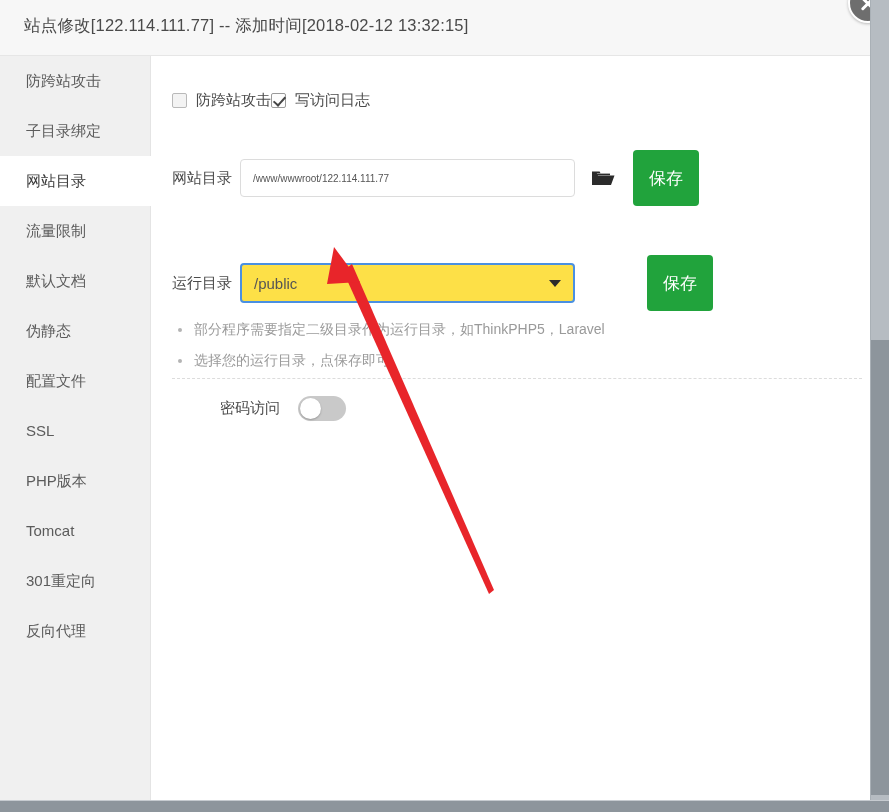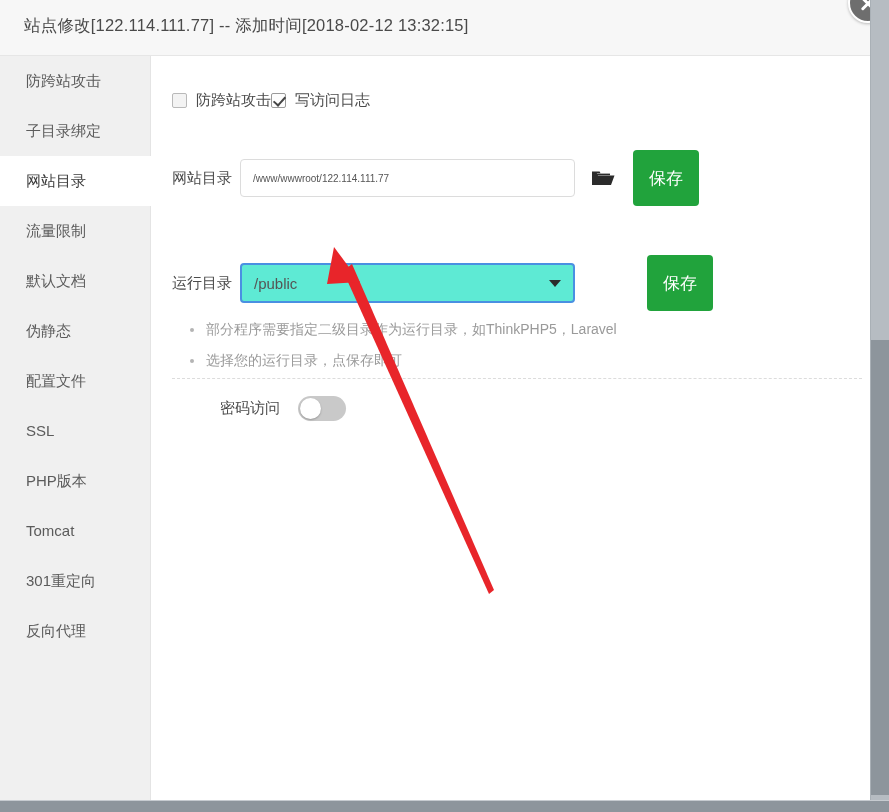--- a/index.html
+++ b/index.html
@@ -151,21 +151,21 @@
     font-family: "Liberation Sans", "DejaVu Sans", sans-serif;
     background: #fff;
     outline: none;
   }
   .select-box {
     position: relative;
     width: 335px;
     height: 40px;
     border: 2px solid #4a90e2;
     border-radius: 4px;
-    background: #5eead4;
+    background: #fde047;
     display: flex;
     align-items: center;
     padding: 0 12px;
     cursor: pointer;
   }
   .select-value {
     font-size: 15px;
     color: #555;
   }
   .select-caret {
@@ -193,21 +193,21 @@
     height: 56px;
     min-width: 62px;
     padding: 0 16px;
     font-size: 17px;
     cursor: pointer;
     font-family: "Liberation Sans", "DejaVu Sans", sans-serif;
   }
 
   .hints {
     position: absolute;
-    left: 32px;
+    left: 20px;
     top: 258px;
     width: 680px;
     margin: 0;
     padding: 0;
     list-style: none;
   }
   .hints li {
     position: relative;
     padding-left: 22px;
     font-size: 14px;

